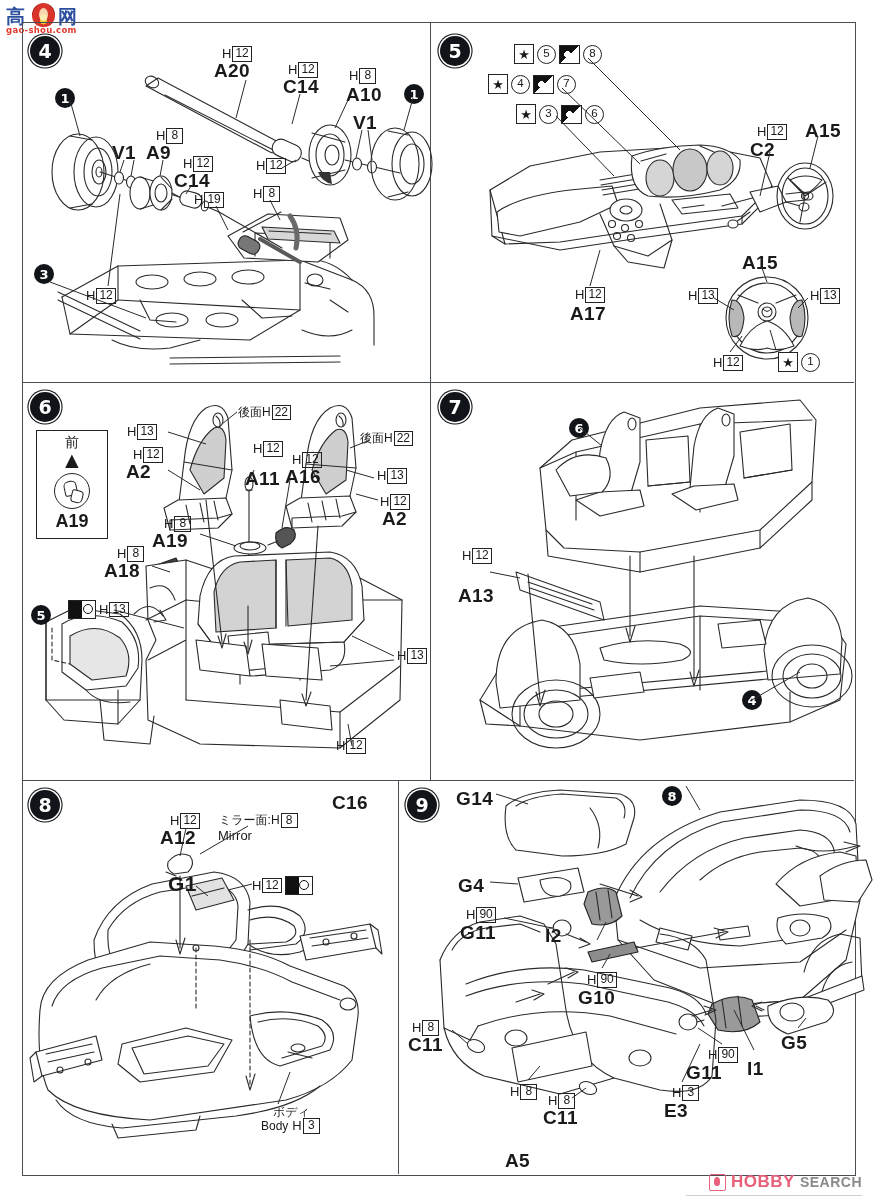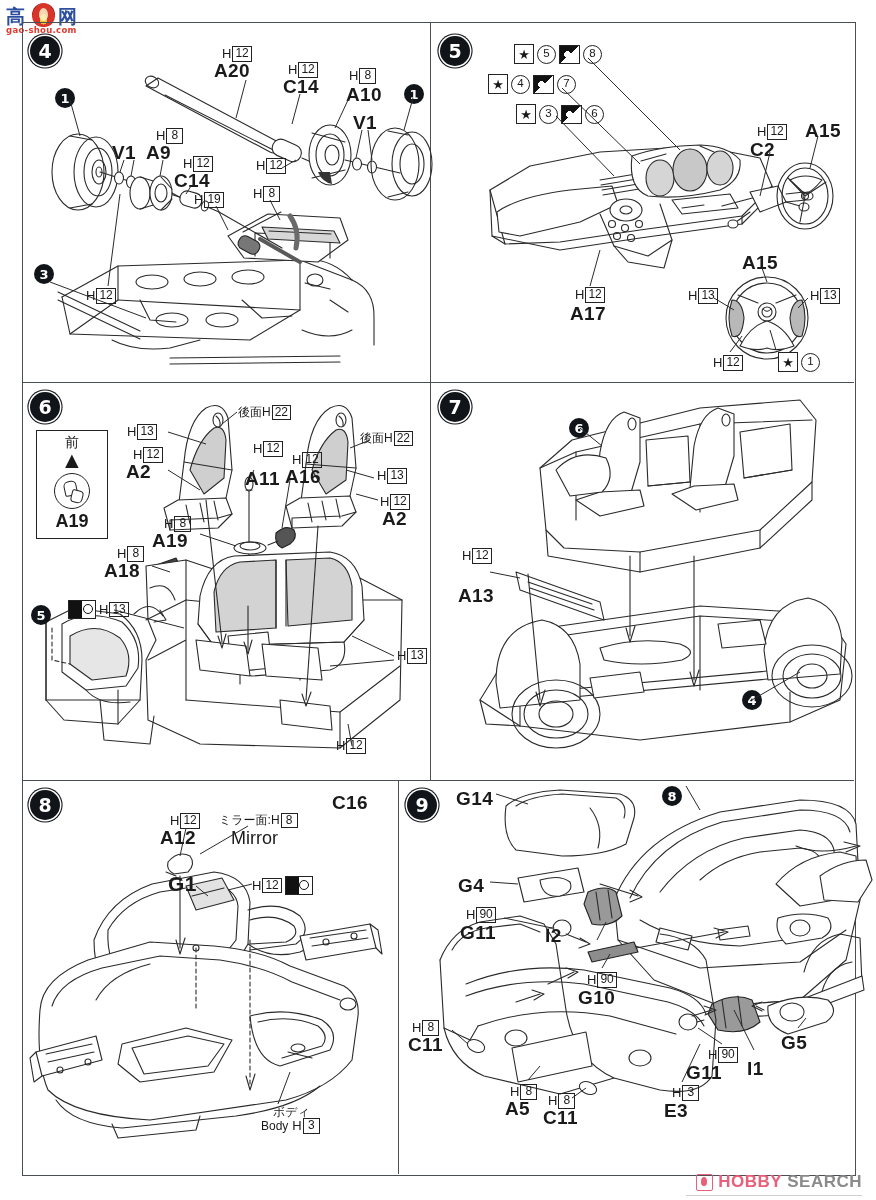--- a/index.html
+++ b/index.html
@@ -71,21 +71,21 @@
   .wm .cn{position:absolute;font-family:"DejaVu Sans",sans-serif;font-weight:bold;font-size:19px;color:#2b4f9e;}
   .wm .flame{position:absolute;left:26px;top:1px;width:23px;height:24px;border-radius:50% 50% 45% 45%;
      background:radial-gradient(ellipse at 50% 68%,#f2c43a 0 22%,#d8342a 23% 70%,#a51d17 71% 100%);}
   .wm .flame::after{content:"";position:absolute;left:7px;top:5px;width:9px;height:13px;border-radius:50%;background:#fdf3c8;opacity:.85;}
   .wm .url{position:absolute;left:0;top:23px;font-size:8.5px;font-weight:bold;color:#e23a2e;letter-spacing:.3px;font-family:"DejaVu Sans",sans-serif;}
 
   .hs{position:absolute;right:14px;bottom:8px;display:flex;align-items:center;gap:5px;}
   .hs .mark{width:15px;height:15px;border:1.3px solid #e8607a;border-radius:2px;position:relative;}
   .hs .mark::after{content:"";position:absolute;left:4px;top:2.5px;width:6px;height:9px;border-radius:50% 50% 45% 45%;background:#e8607a;}
   .hs .t1{font-size:17px;font-weight:bold;color:#e8607a;letter-spacing:.5px;}
-  .hs .t2{font-size:17px;font-weight:bold;color:#8a8a8a;letter-spacing:.5px;}
+  .hs .t2{font-size:14px;font-weight:bold;color:#8a8a8a;letter-spacing:.5px;}
   .hs .rule{position:absolute;right:0;bottom:-4px;width:176px;height:1px;background:#cfcfcf;}
 </style>
 </head>
 <body>
 
 <div class="page">
 
   <div class="wm">
     <span class="cn" style="left:0;top:2px">高</span>
     <span class="flame"></span>
@@ -687,21 +687,21 @@
   <div class="paint" style="left:170px;top:813px">
     <span class="h">H</span>
       <span class="bx">12</span>
   </div>
   <div class="part" style="left:160px;top:827px">A12</div>
 
   <div class="paint jp" style="left:219px;top:812px">
     <span>ミラー面:H</span>
       <span class="bx">8</span>
   </div>
-  <div class="paint" style="left:231px;top:828px;font-size:18px">Mirror</div>
+  <div class="paint" style="left:218px;top:828px;font-size:13px">Mirror</div>
 
   <div class="part lg" style="left:168px;top:872px">G1</div>
 
   <div style="position:absolute;left:252px;top:876px;display:flex;align-items:center;gap:3px">
     <span class="paint" style="position:static">
       <span class="h">H</span>
         <span class="bx">12</span>
     </span>
     <span class="halfchip"></span>
   </div>
@@ -747,21 +747,21 @@
   <div class="paint" style="left:412px;top:1020px">
     <span class="h">H</span>
       <span class="bx">8</span>
   </div>
   <div class="part" style="left:408px;top:1034px">C11</div>
 
   <div class="paint" style="left:510px;top:1084px">
     <span class="h">H</span>
       <span class="bx">8</span>
   </div>
-  <div class="part" style="left:505px;top:1098px">A5</div>
+  <div class="part" style="left:505px;top:1150px">A5</div>
 
   <div class="paint" style="left:548px;top:1093px">
     <span class="h">H</span>
       <span class="bx">8</span>
   </div>
   <div class="part" style="left:543px;top:1107px">C11</div>
 
   <div class="paint" style="left:672px;top:1085px">
     <span class="h">H</span>
       <span class="bx">3</span>

